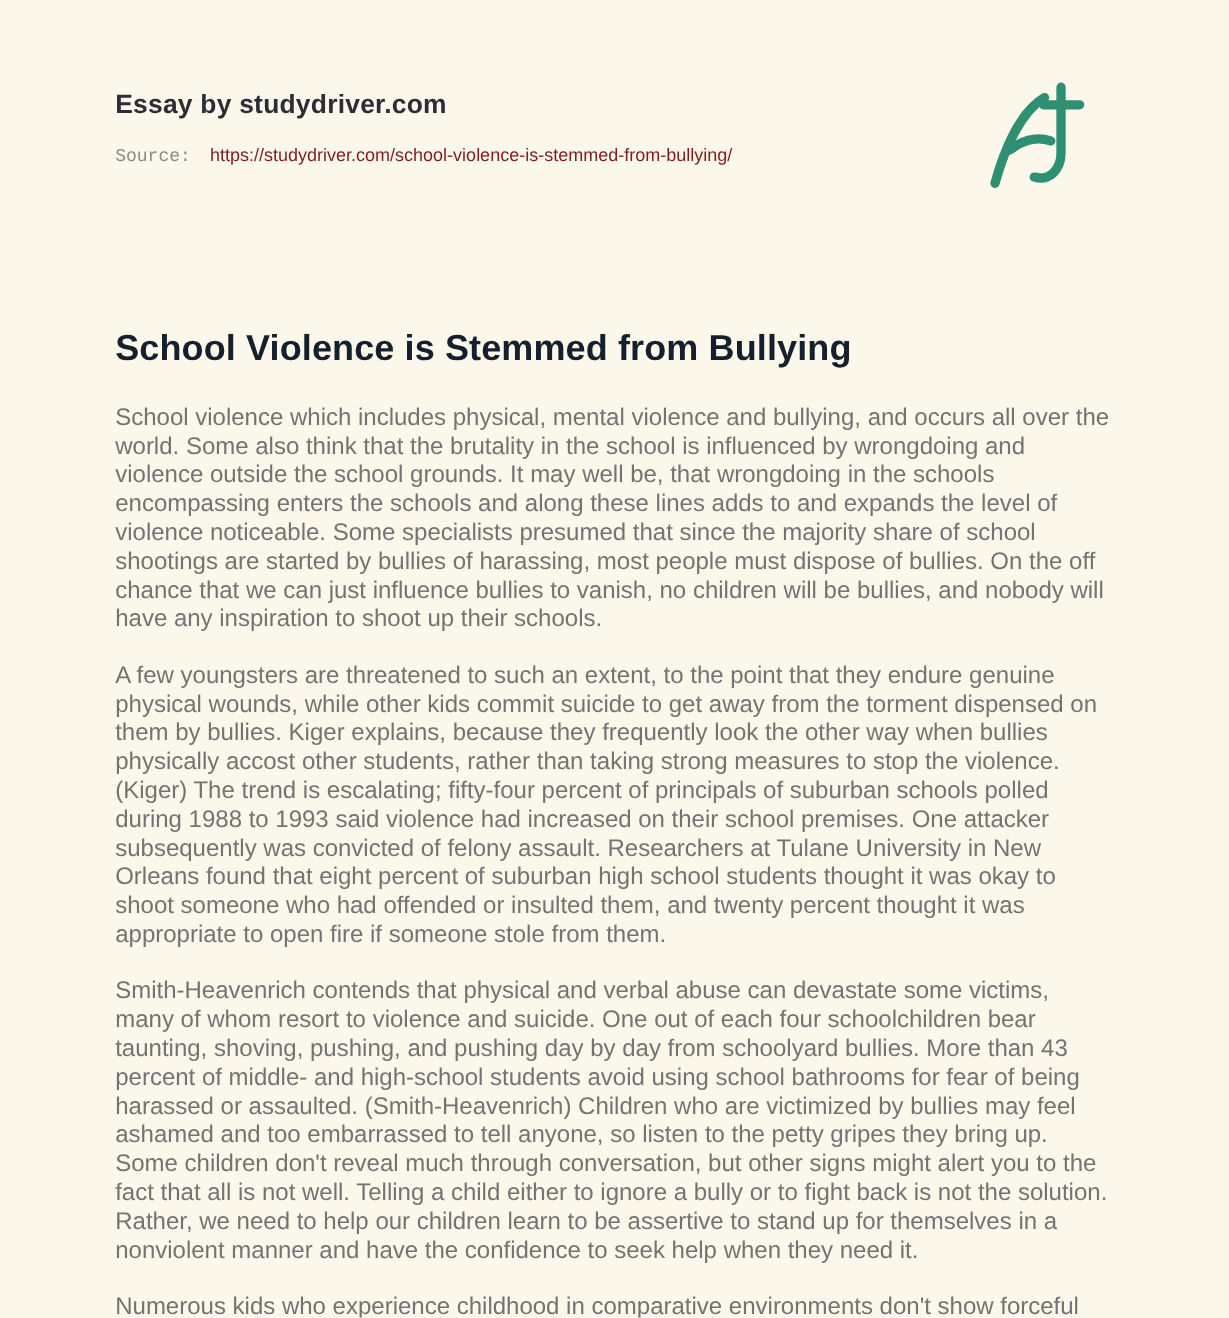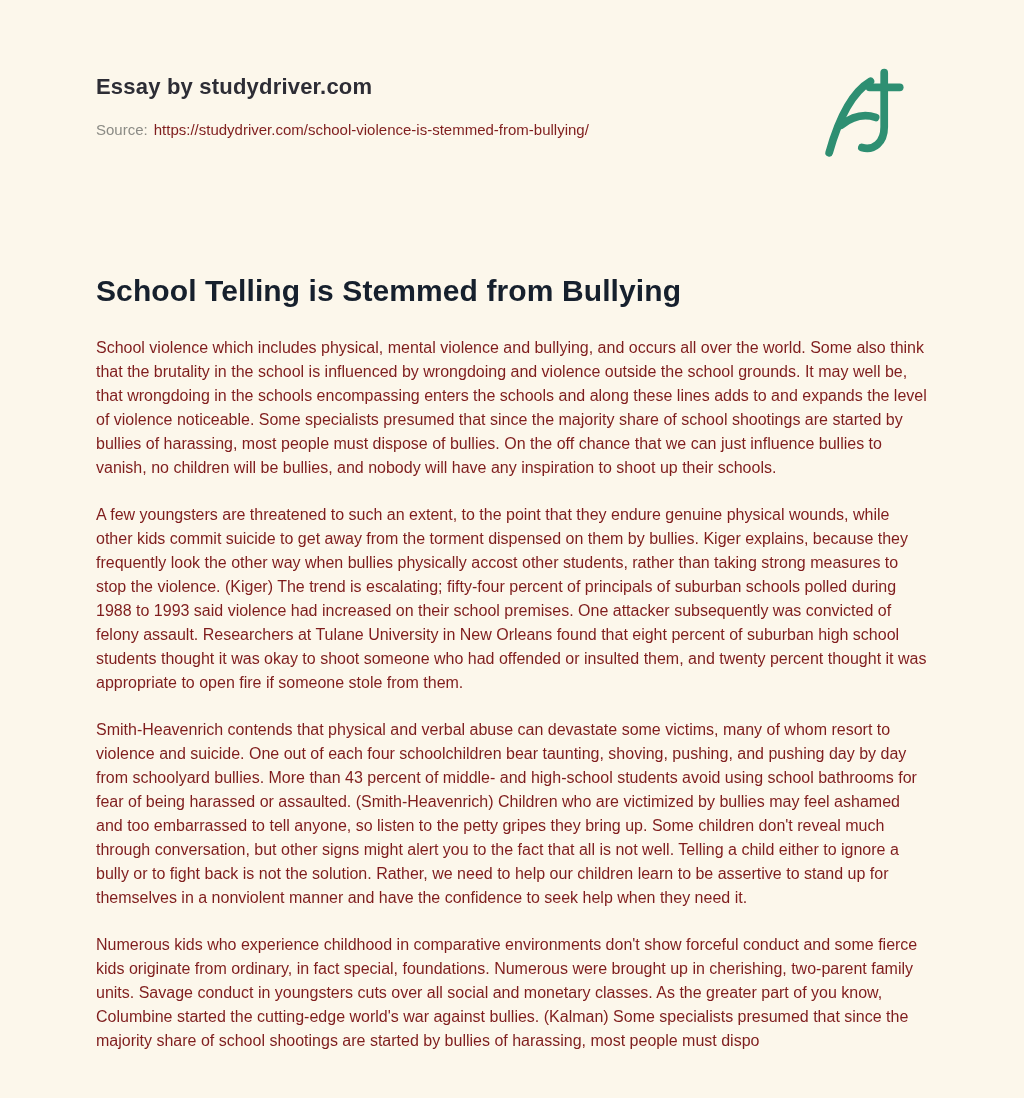--- a/index.html
+++ b/index.html
@@ -24,44 +24,44 @@
     font-size: 22px;
     font-weight: 700;
     color: #2d2d35;
     letter-spacing: 0.2px;
   }
   .source-line {
     margin-top: 21px;
     font-size: 15px;
     color: #8b8b85;
   }
-  .source-label { margin-right: 6px; }
+  .source-label { margin-right: 16px; font-family: Liberation Mono, monospace; }
   .source-link {
     color: #7f1d1d;
     text-decoration: none;
     cursor: pointer;
   }
   .logo {
     margin-top: -6px;
     margin-right: 18px;
     width: 86px;
     height: 92px;
   }
   .title {
     margin-top: 114px;
     font-size: 30px;
     font-weight: 700;
     color: #16202d;
     letter-spacing: 0.1px;
   }
   .body-text p {
     margin-top: 23px;
-    font-size: 16px;
+    font-size: 20px;
     line-height: 24px;
-    color: #7f1d1d;
+    color: #737373;
   }
   .body-text p:first-child { margin-top: 28px; }
 </style>
 </head>
 <body>
 
 <div class="page">
 
   <div class="header">
     <div class="header-left">
@@ -80,21 +80,21 @@
           <path d="M 20 66 C 34 55 48 53 60 57"></path>
 
           <path d="M 70 5 L 70 68 C 70 86 58 96 44 92"></path>
 
           <path d="M 53 22 L 88 22"></path>
         </g>
       </svg>
     </div>
   </div>
 
-  <h1 class="title">School Telling is Stemmed from Bullying</h1>
+  <h1 class="title">School Violence is Stemmed from Bullying</h1>
 
   <div class="body-text">
     <p>School violence which includes physical, mental violence and bullying, and occurs all over the world. Some also think that the brutality in the school is influenced by wrongdoing and violence outside the school grounds. It may well be, that wrongdoing in the schools encompassing enters the schools and along these lines adds to and expands the level of violence noticeable. Some specialists presumed that since the majority share of school shootings are started by bullies of harassing, most people must dispose of bullies. On the off chance that we can just influence bullies to vanish, no children will be bullies, and nobody will have any inspiration to shoot up their schools.</p>
     <p>A few youngsters are threatened to such an extent, to the point that they endure genuine physical wounds, while other kids commit suicide to get away from the torment dispensed on them by bullies. Kiger explains, because they frequently look the other way when bullies physically accost other students, rather than taking strong measures to stop the violence. (Kiger) The trend is escalating; fifty-four percent of principals of suburban schools polled during 1988 to 1993 said violence had increased on their school premises. One attacker subsequently was convicted of felony assault. Researchers at Tulane University in New Orleans found that eight percent of suburban high school students thought it was okay to shoot someone who had offended or insulted them, and twenty percent thought it was appropriate to open fire if someone stole from them.</p>
     <p>Smith-Heavenrich contends that physical and verbal abuse can devastate some victims, many of whom resort to violence and suicide. One out of each four schoolchildren bear taunting, shoving, pushing, and pushing day by day from schoolyard bullies. More than 43 percent of middle- and high-school students avoid using school bathrooms for fear of being harassed or assaulted. (Smith-Heavenrich) Children who are victimized by bullies may feel ashamed and too embarrassed to tell anyone, so listen to the petty gripes they bring up. Some children don't reveal much through conversation, but other signs might alert you to the fact that all is not well. Telling a child either to ignore a bully or to fight back is not the solution. Rather, we need to help our children learn to be assertive to stand up for themselves in a nonviolent manner and have the confidence to seek help when they need it.</p>
     <p>Numerous kids who experience childhood in comparative environments don't show forceful conduct and some fierce kids originate from ordinary, in fact special, foundations. Numerous were brought up in cherishing, two-parent family units. Savage conduct in youngsters cuts over all social and monetary classes. As the greater part of you know, Columbine started the cutting-edge world's war against bullies. (Kalman) Some specialists presumed that since the majority share of school shootings are started by bullies of harassing, most people must dispo</p>
   </div>
 
 </div>
 

